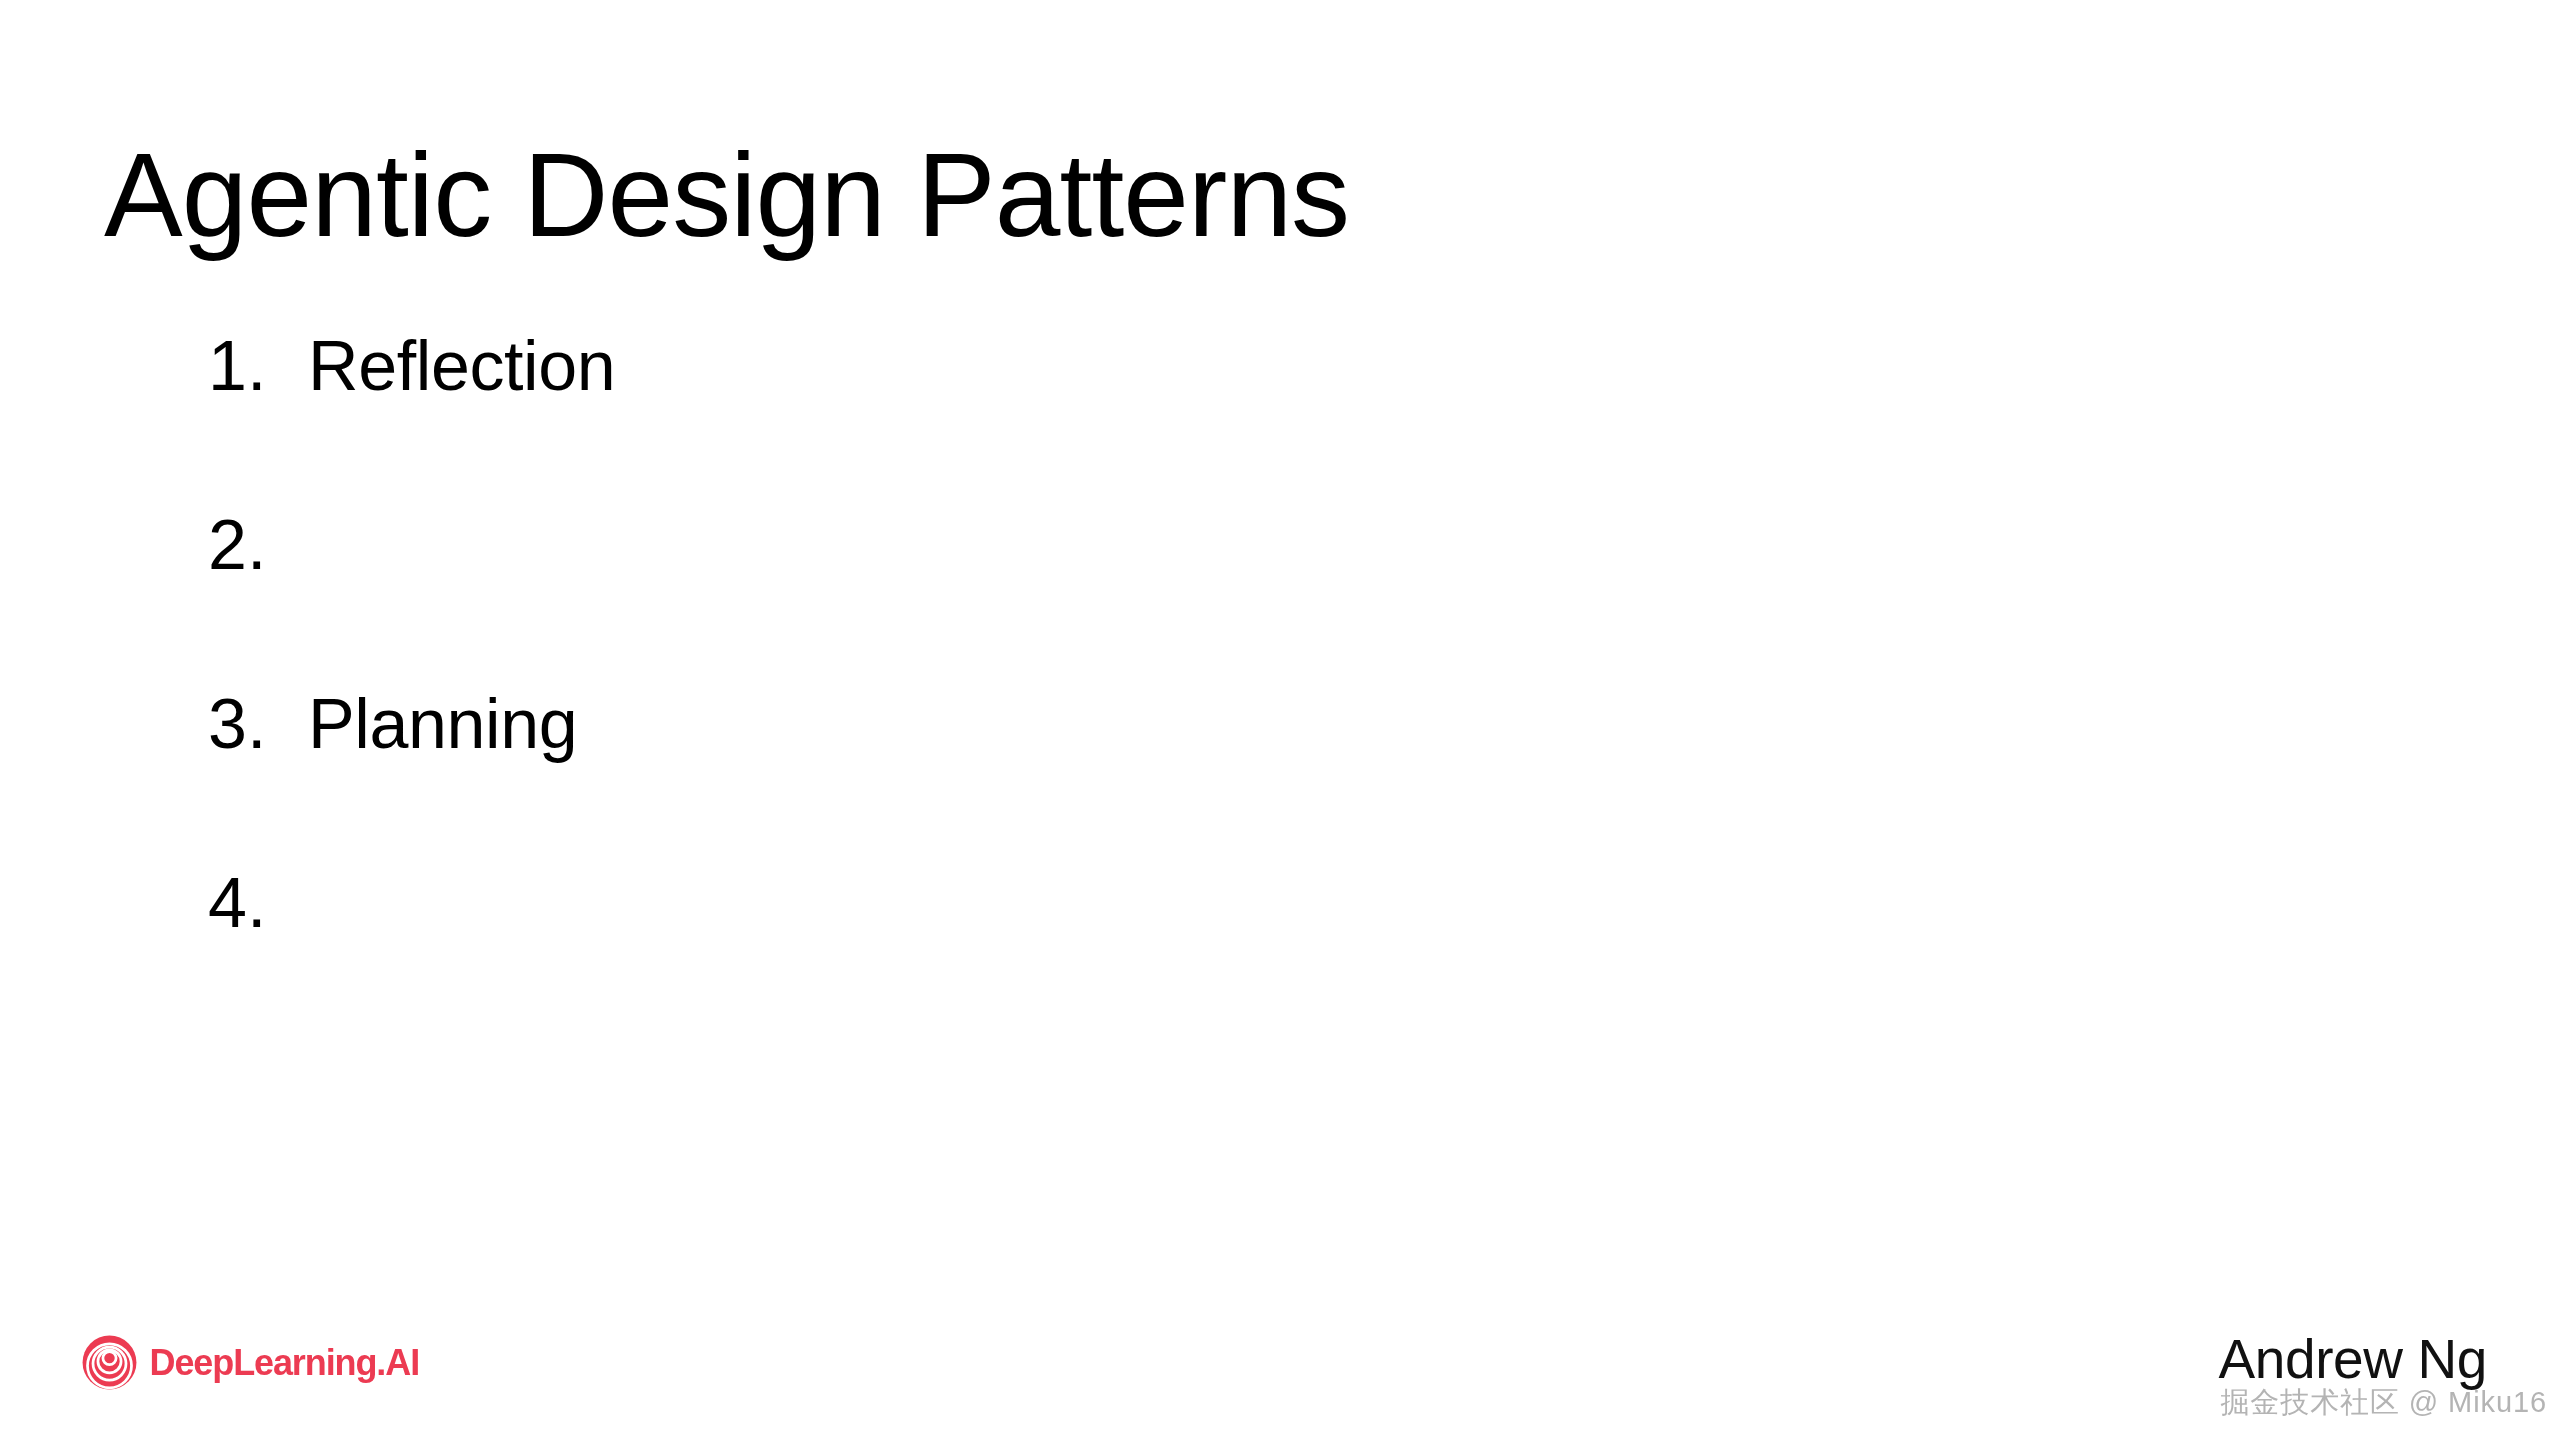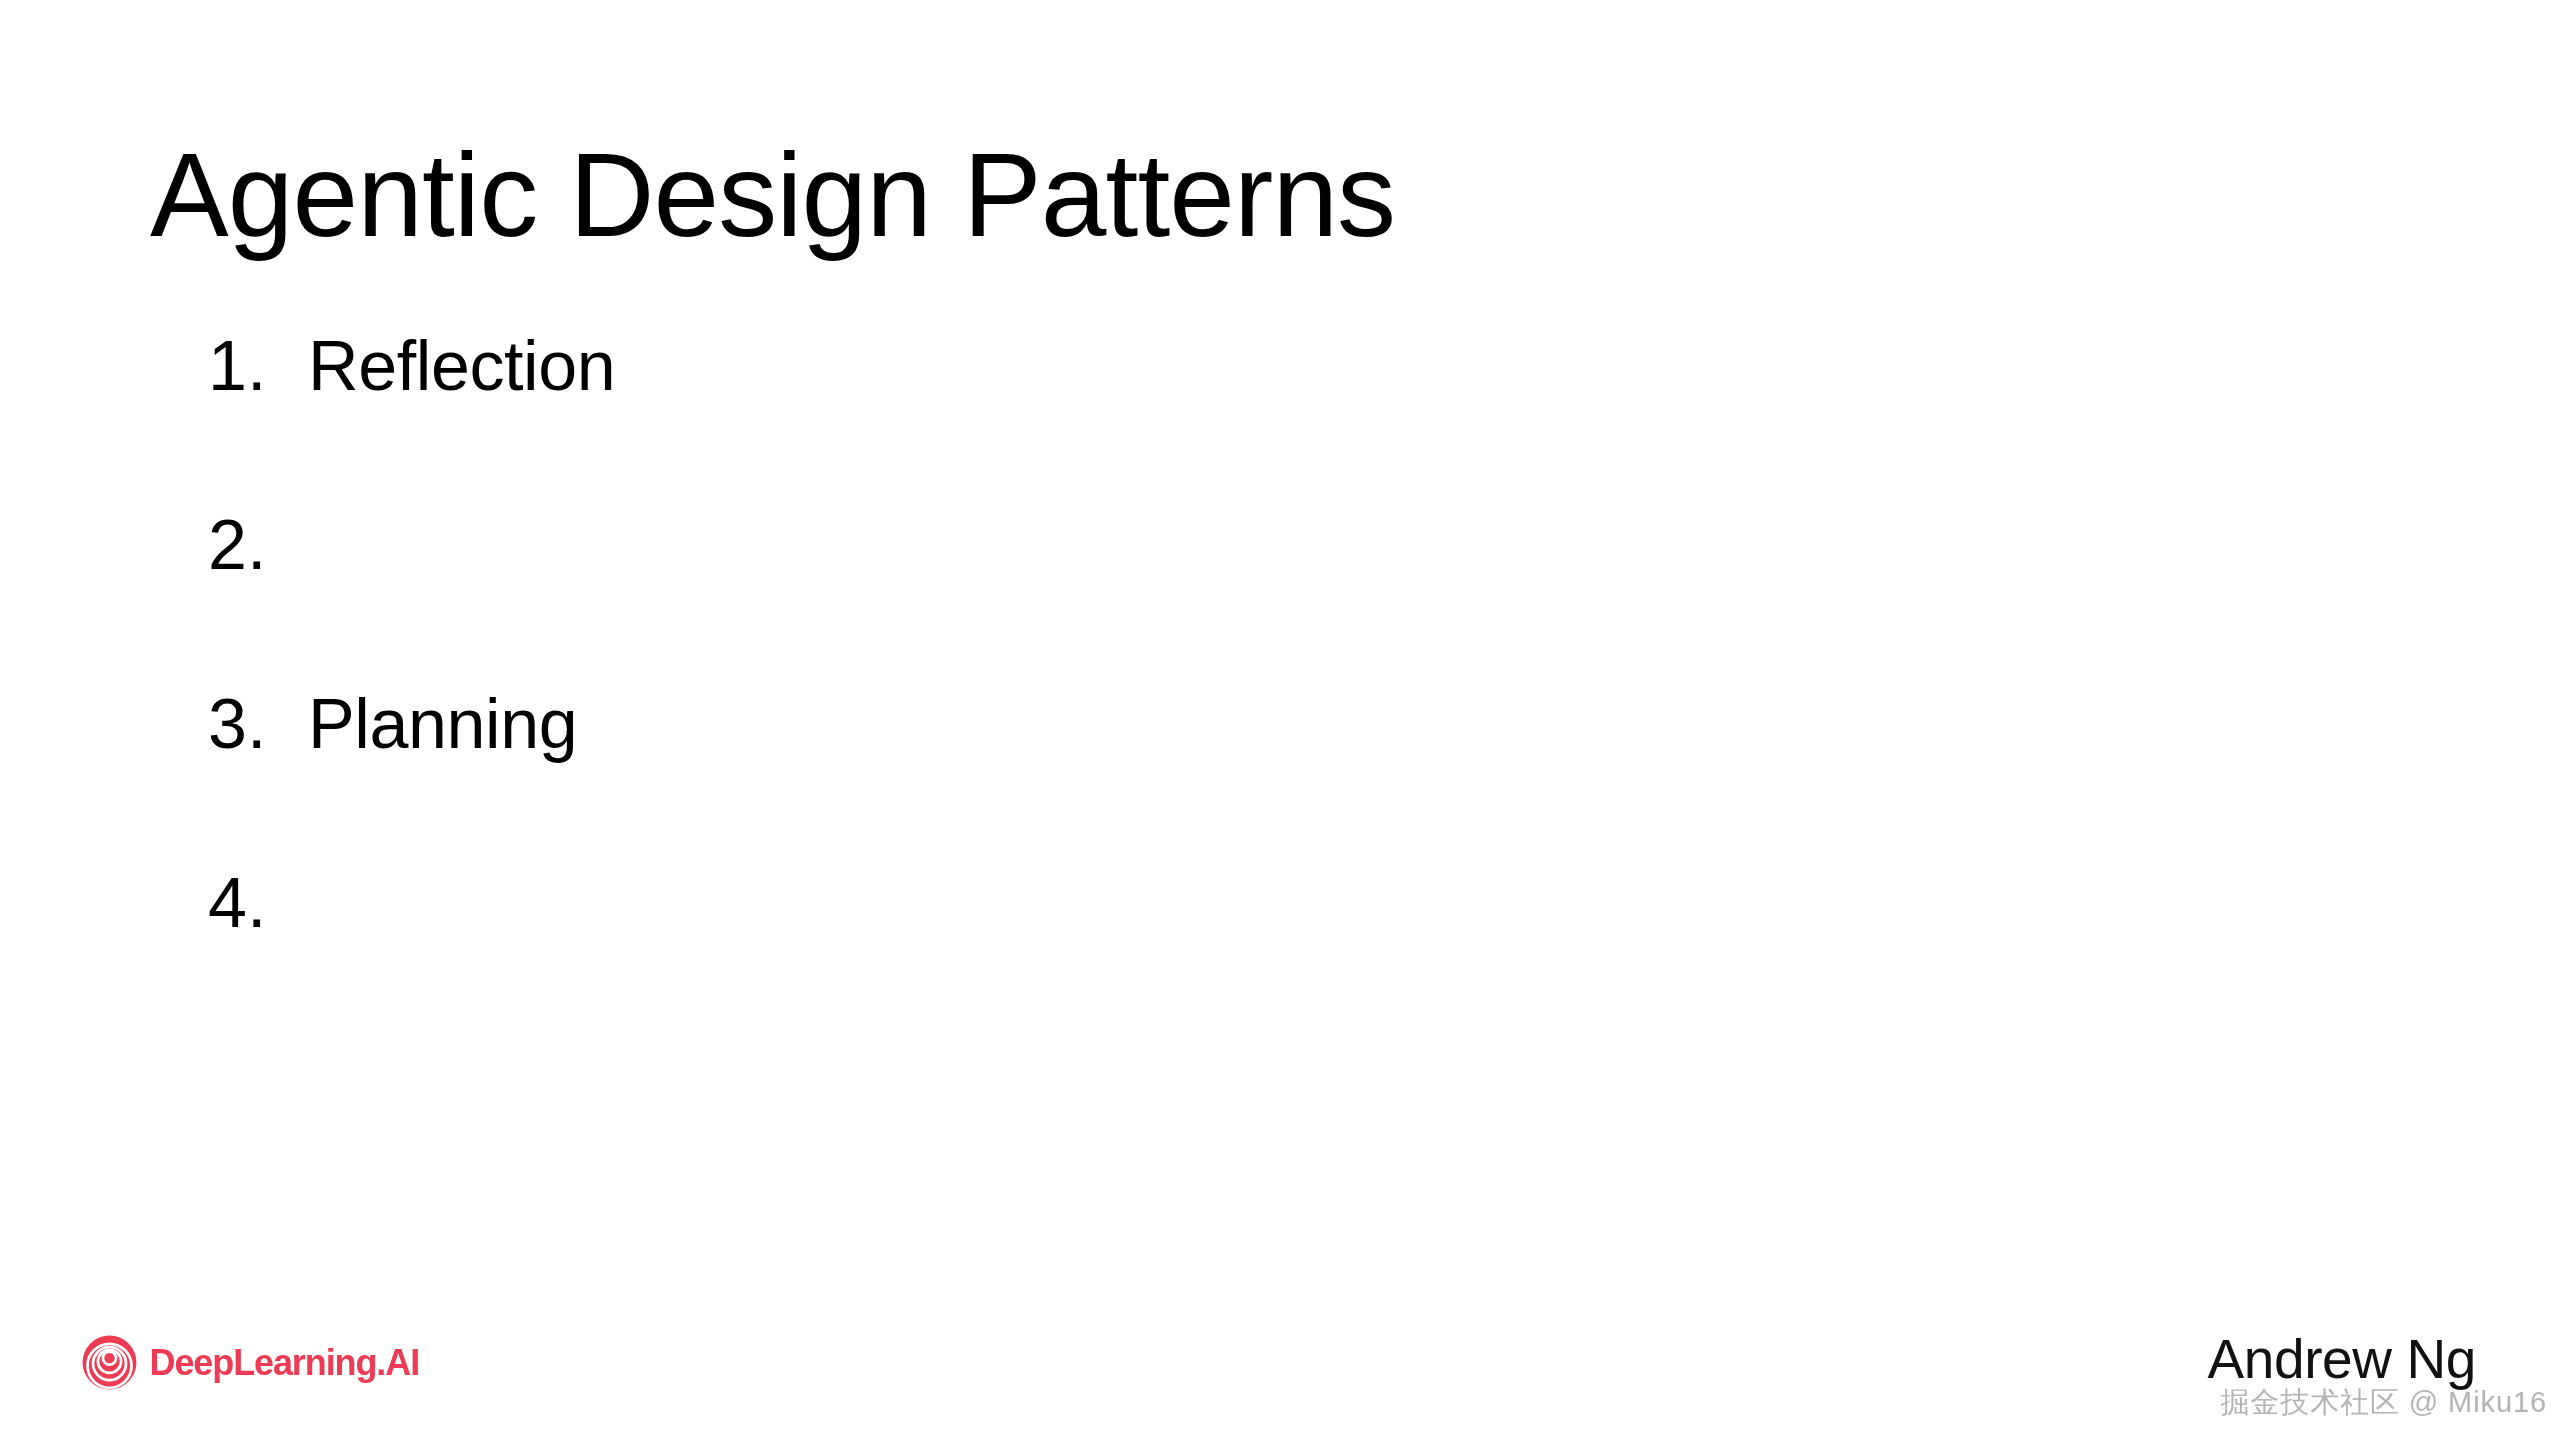--- a/index.html
+++ b/index.html
@@ -25,21 +25,20 @@
   .slide-title {
     position: absolute;
     left: 104px;
     top: 47px;
     font-size: 118px;
     font-weight: 400;
     letter-spacing: -0.9px;
     color: #000000;
     line-height: 1.18;
     white-space: nowrap;
-    margin-left: 46px;
   }
 
   
   .pattern-list {
     position: absolute;
     left: 208px;
     top: 331px;
     width: 1789px;
   }
 
@@ -89,21 +88,21 @@
     font-size: 36px;
     font-weight: 700;
     letter-spacing: -1.1px;
     line-height: 1;
     white-space: nowrap;
   }
 
   
   .author-block {
     position: absolute;
-    right: 100px;
+    right: 89px;
     bottom: 50px;
     text-align: right;
   }
 
   .author-name {
     font-size: 55px;
     font-weight: 400;
     color: #111111;
     letter-spacing: -0.4px;
     line-height: 1;

